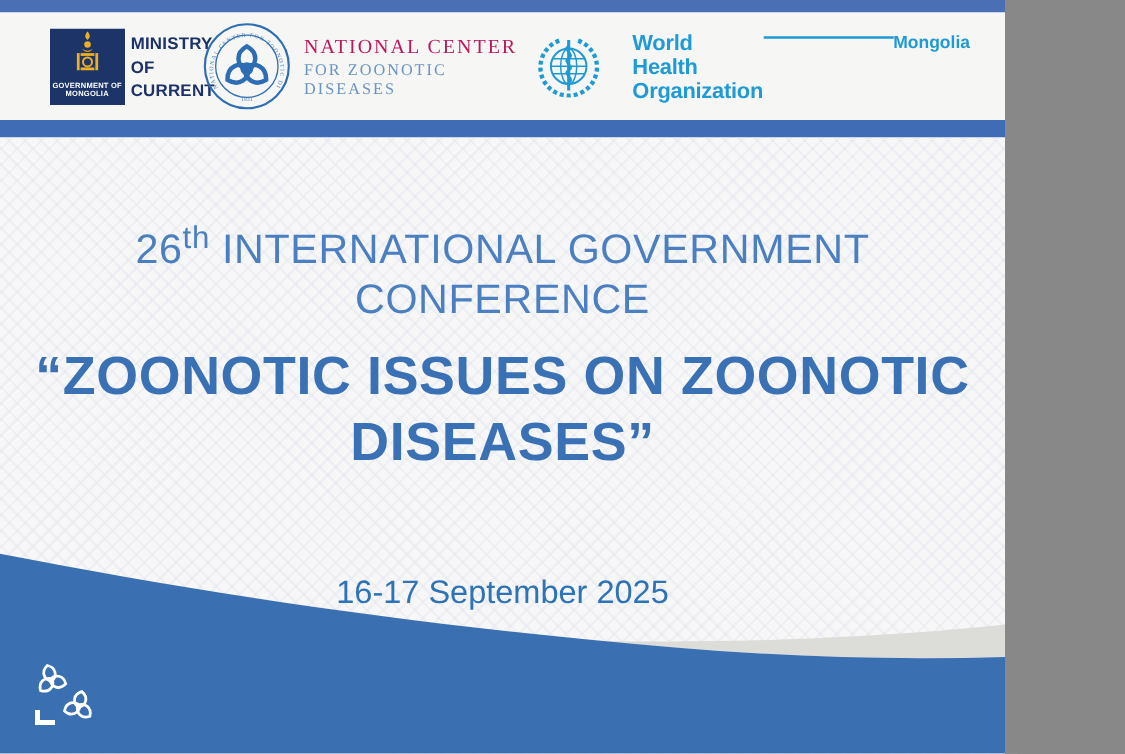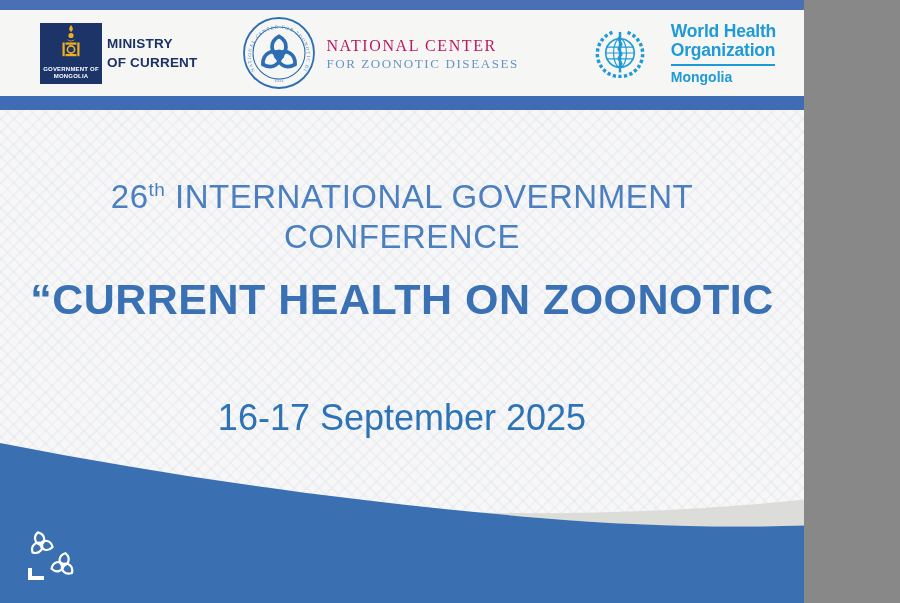--- a/index.html
+++ b/index.html
@@ -30,42 +30,42 @@
   .moh-name{
     margin-left:5px;color:#1c3168;font-weight:bold;font-size:13.5px;line-height:19px;
     letter-spacing:.2px;
   }
   
   .nczd{margin-left:-30px;}
   .nczd-text{margin-left:9px;font-family:"Liberation Serif",serif;}
   .nczd-line1{color:#be185d;font-size:16px;letter-spacing:1.6px;line-height:20px;}
   .nczd-line2{color:#6a93c4;font-size:13px;letter-spacing:1.6px;line-height:15px;}
   
-  .who-text{margin-left:24px;display:flex;flex-direction:column;}
+  .who-text{margin-left:24px;display:flex;flex-direction:row;}
   .who-name{color:#1e9ad6;font-weight:bold;font-size:17.5px;line-height:19px;letter-spacing:-.2px;}
   .who-rule{border-top:2px solid #1e9ad6;margin:4px 0 3px 0;width:104px;}
   .who-country{color:#1e9ad6;font-weight:bold;font-size:14px;}
   
   .main{
     position:absolute;top:110px;left:0;width:100%;height:493px;box-sizing:border-box;
     background-color:#f7f7f8;
     background-image:
       repeating-linear-gradient(45deg,rgba(219,223,232,.30) 0 2px,transparent 2px 9px),
       repeating-linear-gradient(-45deg,rgba(219,223,232,.30) 0 2px,transparent 2px 9px);
     text-align:center;
   }
   .conf-heading{
     margin-top:60px;color:#4b7fc0;font-size:33px;line-height:40px;letter-spacing:.5px;
   }
-  .conf-heading sup{font-size:19px;}
+  .conf-heading sup{font-size:25px;}
   .conf-title{
     margin-top:16px;color:#3a70b4;font-weight:bold;font-size:43px;line-height:53px;
     letter-spacing:.5px;
   }
-  .date-block{margin-top:76px;color:#2d73b6;font-size:36px;line-height:32px;}
+  .date-block{margin-top:76px;color:#2d73b6;font-size:26px;line-height:32px;}
   
   .wave{position:absolute;left:0;bottom:0;width:900px;height:210px;pointer-events:none;}
 </style>
 </head>
 <body>
 
 <div class="canvas">
 
   <div class="top-bar"></div>
 
@@ -142,21 +142,22 @@
       </div>
     </div>
   </div>
 
   <div class="stripe"></div>
 
   <div class="main">
     <div class="conf-heading"><span>26</span><sup>th</sup><span> INTERNATIONAL GOVERNMENT CONFERENCE</span></div>
 
     <div class="conf-title">
-      <div>“CURRENT HEALTH ON ZOONOTIC</div>
+      <div>“ZOONOTIC ISSUES ON ZOONOTIC</div>
+      <div>DISEASES”</div>
     </div>
 
     <div class="date-block">
       <div>16-17 September 2025</div>
     </div>
   </div>
 
   <svg class="wave" viewBox="0 0 900 210">
     <defs>
       <path id="petal" d="M0,1 C-5.5,-1.5 -6.5,-8.5 0,-12 C6.5,-8.5 5.5,-1.5 0,1 Z"></path>

